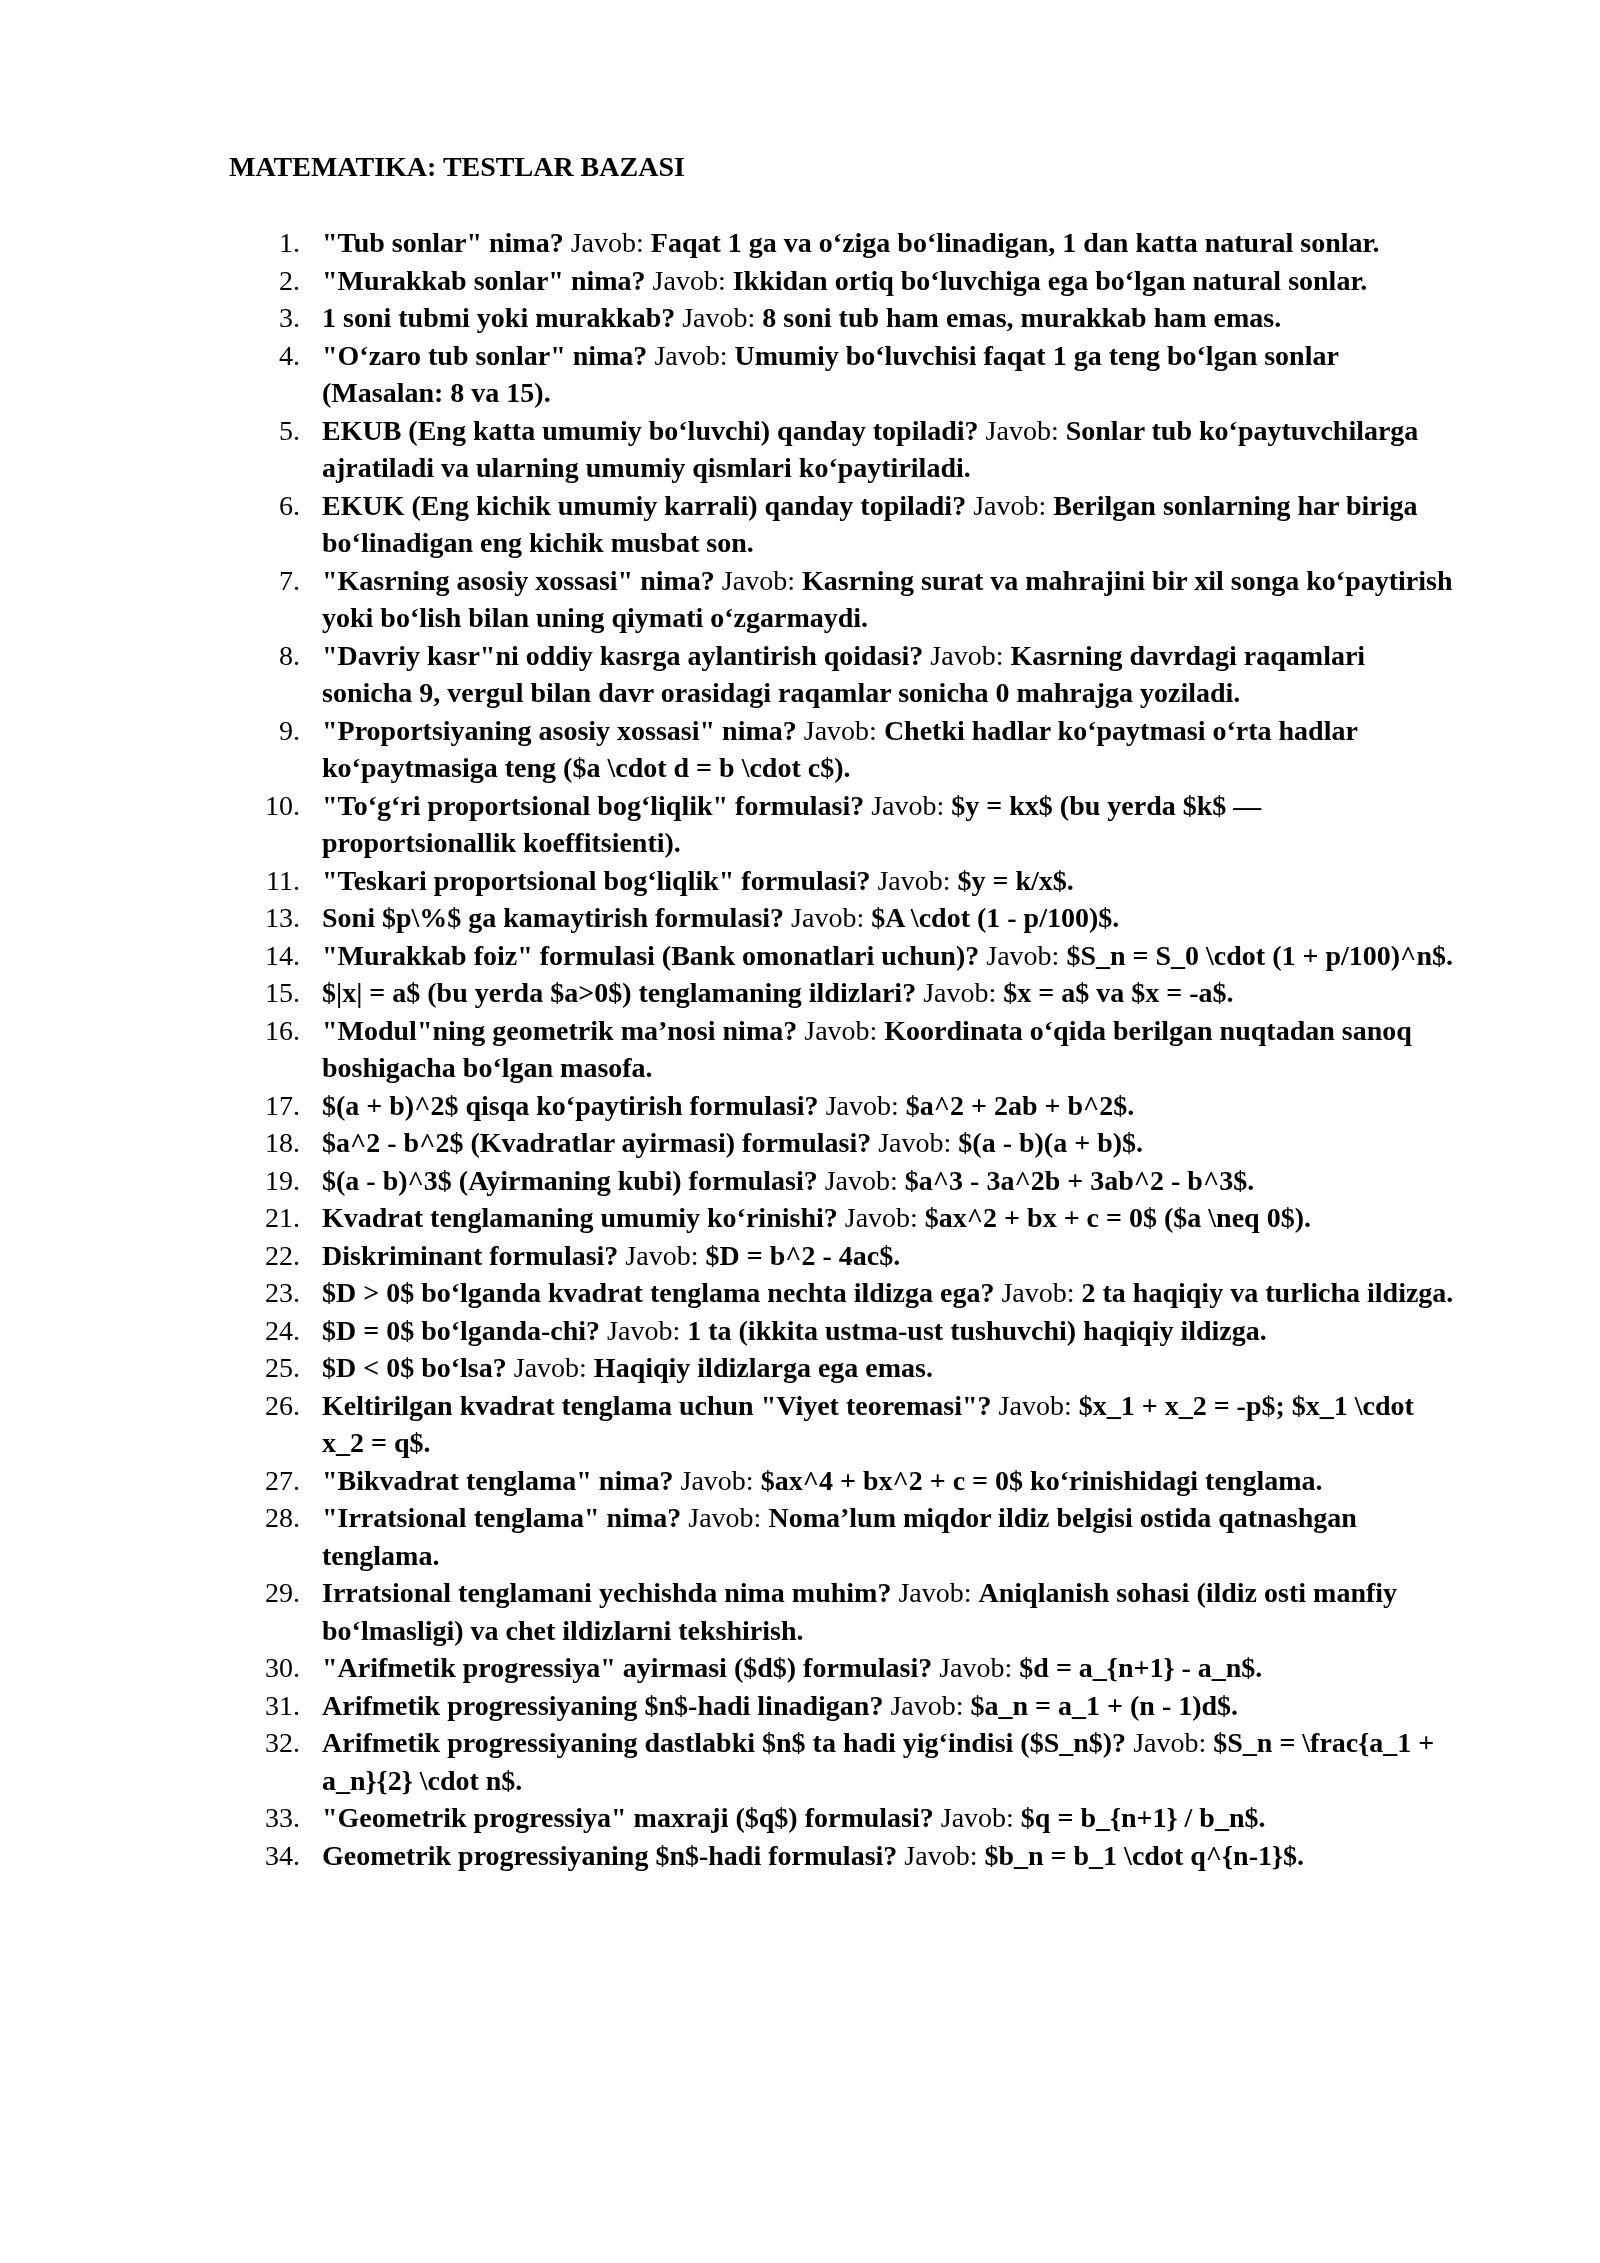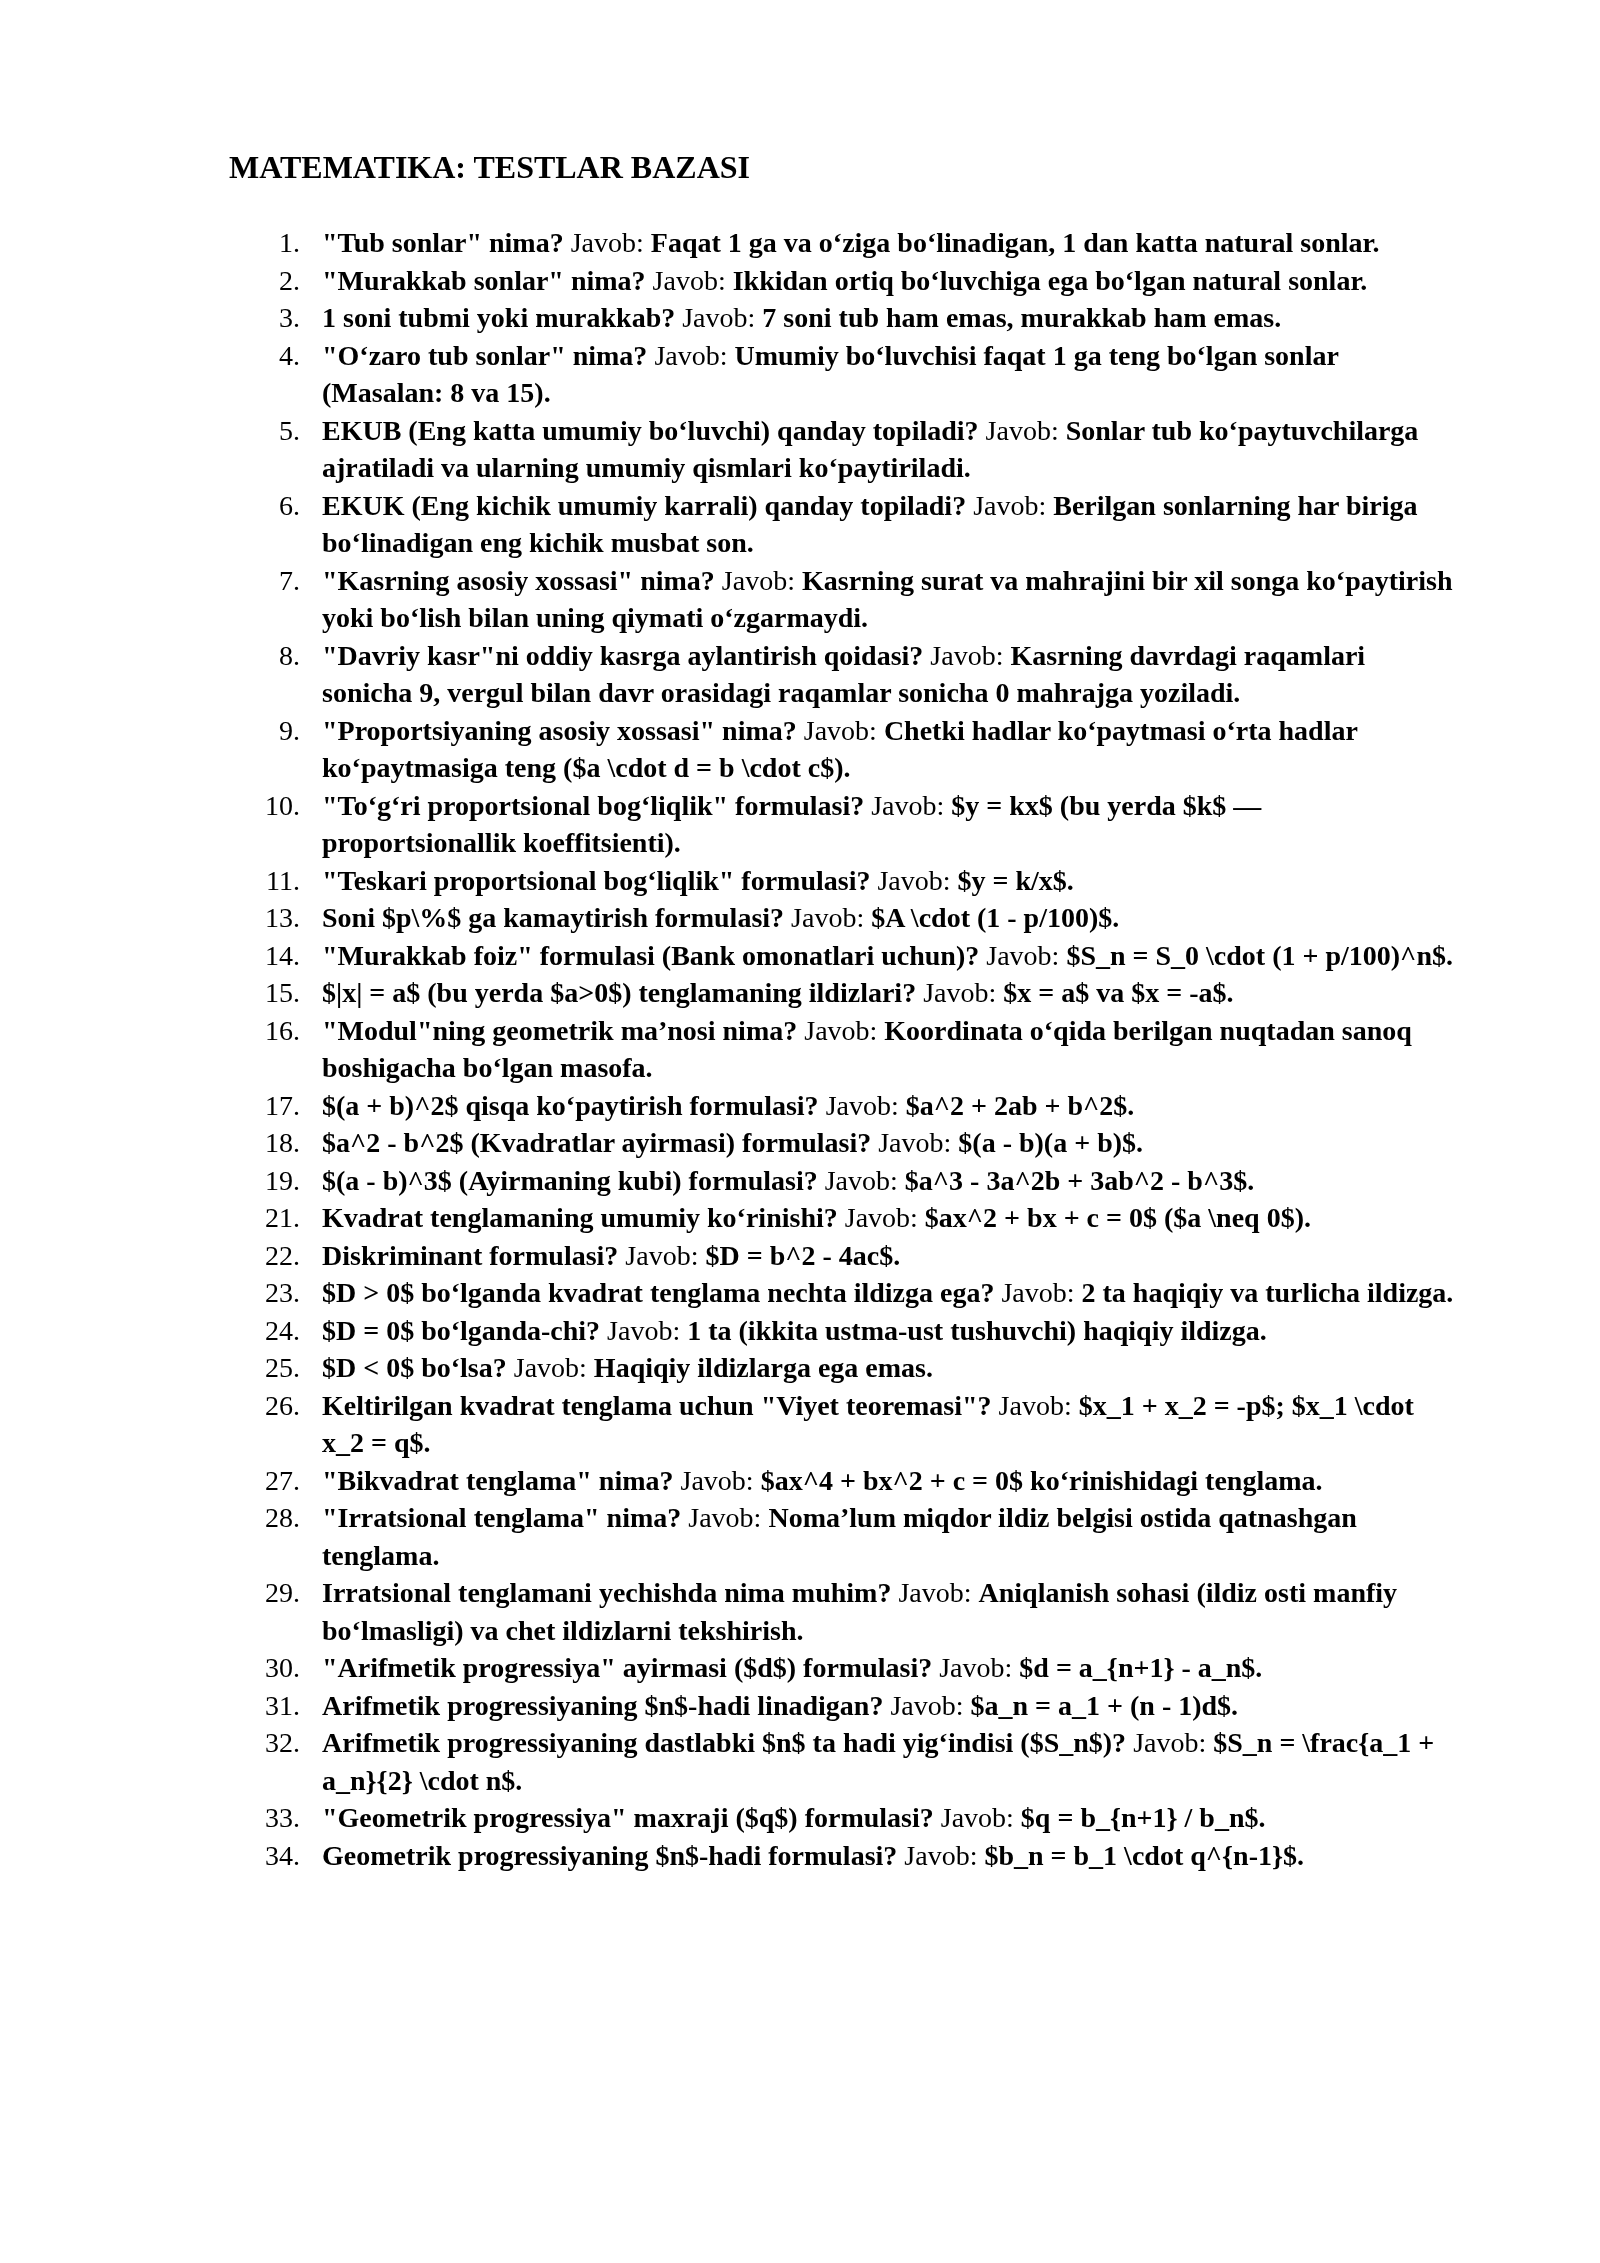--- a/index.html
+++ b/index.html
@@ -14,21 +14,21 @@
     background: #ffffff;
     color: #000000;
     font-family: "Liberation Serif", serif;
     overflow: hidden;
   }
   .doc-title {
     position: absolute;
     left: 229px;
     top: 147px;
     margin: 0;
-    font-size: 32px;
+    font-size: 28px;
     line-height: 40px;
     font-weight: bold;
     white-space: nowrap;
   }
   ol.qlist {
     position: absolute;
     left: 230px;
     top: 224px;
     width: 1228px;
     margin: 0;
@@ -54,21 +54,21 @@
 </style>
 </head>
 <body>
 
 <div class="page">
   <h1 class="doc-title">MATEMATIKA: TESTLAR BAZASI</h1>
 
   <ol class="qlist">
       <li><span class="num">1.</span><span class="q">"Tub sonlar" nima?</span> <span class="j">Javob:</span> <span class="a">Faqat 1 ga va o‘ziga bo‘linadigan, 1 dan katta natural sonlar.</span></li>
       <li><span class="num">2.</span><span class="q">"Murakkab sonlar" nima?</span> <span class="j">Javob:</span> <span class="a">Ikkidan ortiq bo‘luvchiga ega bo‘lgan natural sonlar.</span></li>
-      <li><span class="num">3.</span><span class="q">1 soni tubmi yoki murakkab?</span> <span class="j">Javob:</span> <span class="a">7 soni tub ham emas, murakkab ham emas.</span></li>
+      <li><span class="num">3.</span><span class="q">1 soni tubmi yoki murakkab?</span> <span class="j">Javob:</span> <span class="a">8 soni tub ham emas, murakkab ham emas.</span></li>
       <li><span class="num">4.</span><span class="q">"O‘zaro tub sonlar" nima?</span> <span class="j">Javob:</span> <span class="a">Umumiy bo‘luvchisi faqat 1 ga teng bo‘lgan sonlar (Masalan: 8 va 15).</span></li>
       <li><span class="num">5.</span><span class="q">EKUB (Eng katta umumiy bo‘luvchi) qanday topiladi?</span> <span class="j">Javob:</span> <span class="a">Sonlar tub ko‘paytuvchilarga ajratiladi va ularning umumiy qismlari ko‘paytiriladi.</span></li>
       <li><span class="num">6.</span><span class="q">EKUK (Eng kichik umumiy karrali) qanday topiladi?</span> <span class="j">Javob:</span> <span class="a">Berilgan sonlarning har biriga bo‘linadigan eng kichik musbat son.</span></li>
       <li><span class="num">7.</span><span class="q">"Kasrning asosiy xossasi" nima?</span> <span class="j">Javob:</span> <span class="a">Kasrning surat va mahrajini bir xil songa ko‘paytirish yoki bo‘lish bilan uning qiymati o‘zgarmaydi.</span></li>
       <li><span class="num">8.</span><span class="q">"Davriy kasr"ni oddiy kasrga aylantirish qoidasi?</span> <span class="j">Javob:</span> <span class="a">Kasrning davrdagi raqamlari sonicha 9, vergul bilan davr orasidagi raqamlar sonicha 0 mahrajga yoziladi.</span></li>
       <li><span class="num">9.</span><span class="q">"Proportsiyaning asosiy xossasi" nima?</span> <span class="j">Javob:</span> <span class="a">Chetki hadlar ko‘paytmasi o‘rta hadlar ko‘paytmasiga teng ($a \cdot d = b \cdot c$).</span></li>
       <li><span class="num">10.</span><span class="q">"To‘g‘ri proportsional bog‘liqlik" formulasi?</span> <span class="j">Javob:</span> <span class="a">$y = kx$ (bu yerda $k$ — proportsionallik koeffitsienti).</span></li>
       <li><span class="num">11.</span><span class="q">"Teskari proportsional bog‘liqlik" formulasi?</span> <span class="j">Javob:</span> <span class="a">$y = k/x$.</span></li>
       <li><span class="num">13.</span><span class="q">Soni $p\%$ ga kamaytirish formulasi?</span> <span class="j">Javob:</span> <span class="a">$A \cdot (1 - p/100)$.</span></li>
       <li><span class="num">14.</span><span class="q">"Murakkab foiz" formulasi (Bank omonatlari uchun)?</span> <span class="j">Javob:</span> <span class="a">$S_n = S_0 \cdot (1 + p/100)^n$.</span></li>

